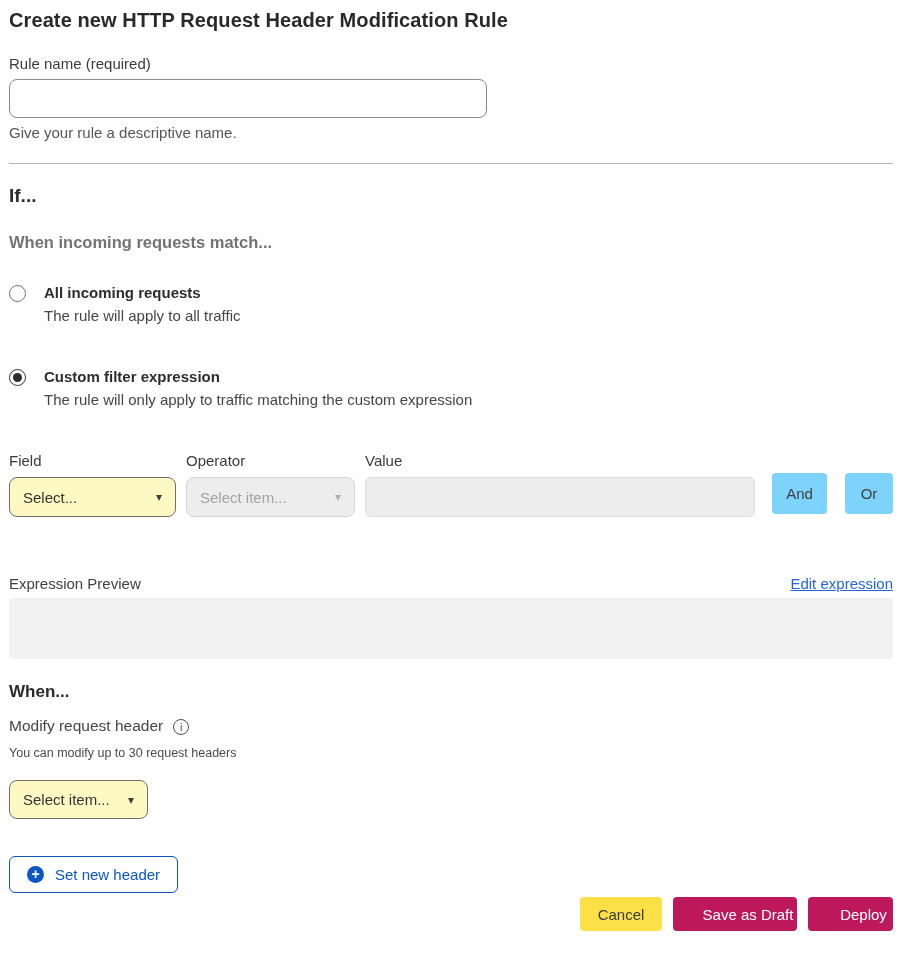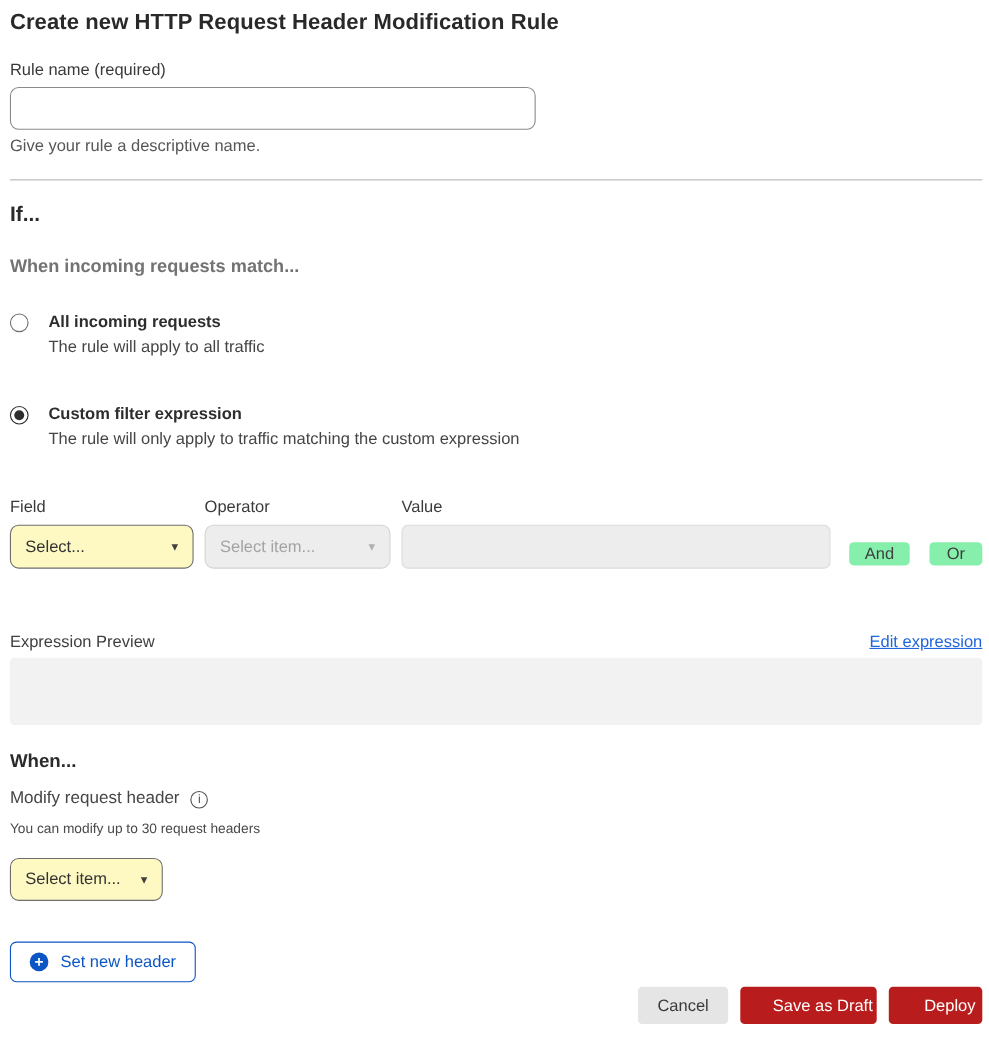--- a/index.html
+++ b/index.html
@@ -107,22 +107,22 @@
     background: #ededed;
     padding: 0 12px;
     font-size: 15px;
     color: #333;
     outline: none;
     display: block;
   }
 
   .andor-group { margin-left: auto; display: flex; gap: 18px; align-self: flex-end; margin-bottom: 3px; }
   .andor-btn {
-    height: 21px;
-    background: #86efac;
+    height: 41px;
+    background: #7dd3fc;
     border: none;
     border-radius: 4px;
     font-size: 15px;
     color: #3f3f3f;
     font-family: inherit;
     cursor: pointer;
   }
   .btn-and { width: 55px; }
   .btn-or { width: 48px; }
 
@@ -195,22 +195,22 @@
     gap: 11px;
   }
   .footer-btn {
     height: 34px;
     border: none;
     border-radius: 4px;
     font-size: 15px;
     font-family: inherit;
     cursor: pointer;
   }
-  .btn-cancel { width: 82px; background: #e5e5e5; color: #3a3a3a; }
-  .btn-primary { background: #b91c1c; color: #ffffff; padding-left: 26px; }
+  .btn-cancel { width: 82px; background: #fde047; color: #3a3a3a; }
+  .btn-primary { background: #be185d; color: #ffffff; padding-left: 26px; }
   .btn-save-draft { width: 124px; }
   .btn-deploy { width: 85px; }
 </style>
 </head>
 <body>
 
 <div class="container">
 
   <div class="page-title">Create new HTTP Request Header Modification Rule</div>
 

